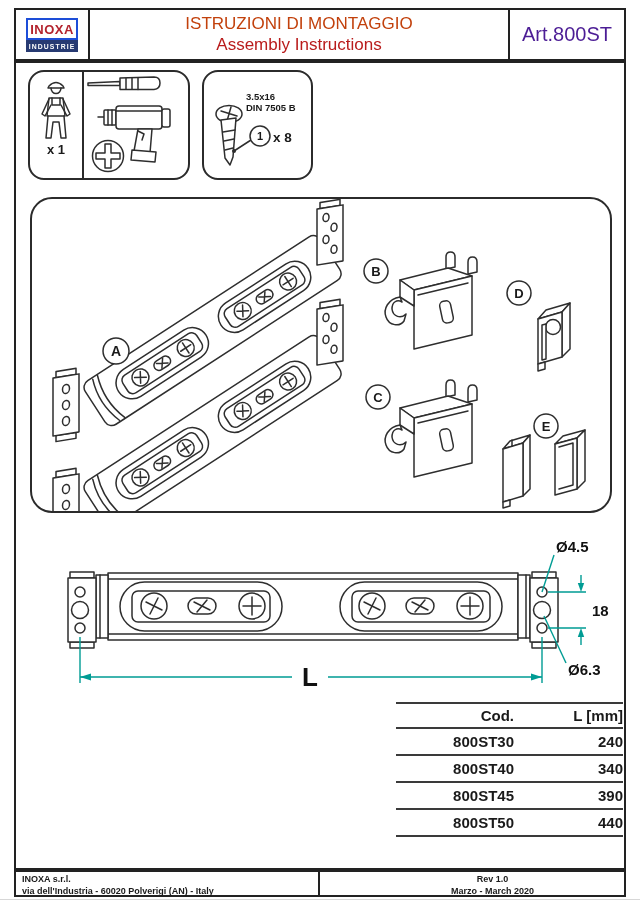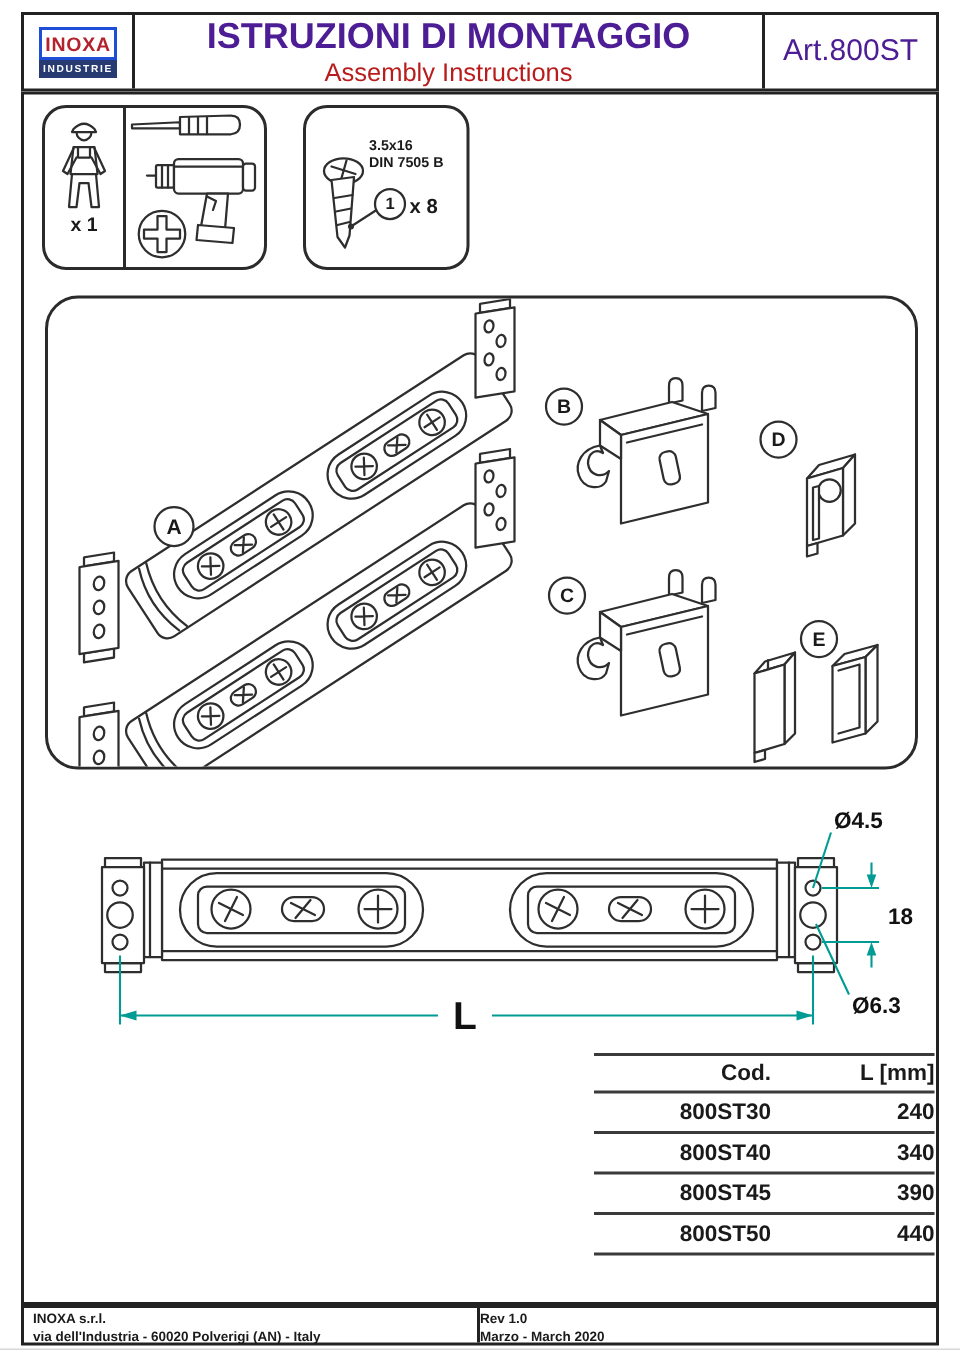--- a/index.html
+++ b/index.html
@@ -12,49 +12,49 @@
   
   .header{left:14px;top:8px;width:612px;height:53px;display:flex;align-items:stretch;}
   .logo-cell{width:72px;border-right:2px solid #222;display:flex;align-items:center;justify-content:center;}
   .logo{width:52px;}
   .logo-top{border:2px solid #1d4ed8;color:#b3232e;font-weight:bold;font-size:13px;text-align:center;
             padding:2px 0 1px 0;letter-spacing:.5px;background:#fff;}
   .logo-bottom{background:#273a72;color:#fff;font-size:6.8px;font-weight:bold;text-align:center;
                letter-spacing:1.1px;padding:3px 0 2px 0;}
   .title-cell{flex:1;border-right:2px solid #222;display:flex;flex-direction:column;
               align-items:center;justify-content:center;line-height:1.22;}
-  .title-it{font-size:24px;font-weight:bold;color:#4c1d95;}
+  .title-it{font-size:17px;font-weight:normal;color:#c2410c;}
   .title-en{font-size:17px;color:#b91c1c;}
   .art-cell{width:114px;display:flex;align-items:center;justify-content:center;
             font-size:20px;font-weight:normal;color:#4c1d95;}
 
   
   .main-frame{left:14px;top:61px;width:612px;height:809px;}
 
   
-  .tools-box{left:28px;top:70px;width:150px;height:110px;display:flex;}
+  .tools-box{left:28px;top:70px;width:162px;height:110px;display:flex;}
   .tools-left{width:54px;border-right:2px solid #2b2b2b;display:flex;flex-direction:column;
               align-items:center;justify-content:flex-start;padding-top:6px;box-sizing:border-box;}
   .x1{font-size:13px;font-weight:bold;margin-top:-2px;}
   .tools-right{flex:1;position:relative;}
   .hw-box{left:202px;top:70px;width:111px;height:110px;}
 
   .diagram-box{left:30px;top:197px;width:582px;height:316px;border-radius:22px;}
 
   
   .size-table{left:396px;top:702px;width:227px;border-top:2px solid #3a3a3a;font-weight:bold;font-size:15px;}
   .tr{display:flex;border-bottom:2px solid #3a3a3a;height:25px;align-items:center;text-align:right;}
   .tr.head{height:23px;}
   .td1{width:118px;}
   .td2{width:109px;}
 
   
   .footer{left:14px;top:870px;width:612px;height:27px;display:flex;font-size:9px;font-weight:bold;line-height:1.3;}
   .foot-left{width:304px;border-right:2px solid #222;padding:2px 0 0 6px;box-sizing:border-box;}
-  .foot-right{flex:1;text-align:left;padding:2px 6px 0 0;}
+  .foot-right{flex:1;text-align:center;padding:2px 6px 0 0;margin-left:47px;}
 
   .page-bottom-line{left:0;top:899px;width:640px;height:1px;background:#d7d7d7;}
 
   svg{display:block;}
   svg text{font-family:"Liberation Sans","DejaVu Sans",sans-serif;}
   .lineart{fill:#fff;stroke:#2e2e2e;stroke-width:1.5;stroke-linejoin:round;}
   .stroke-only{fill:none;stroke:#2e2e2e;stroke-width:1.5;stroke-linejoin:round;stroke-linecap:round;}
 </style>
 </head>
 <body>

